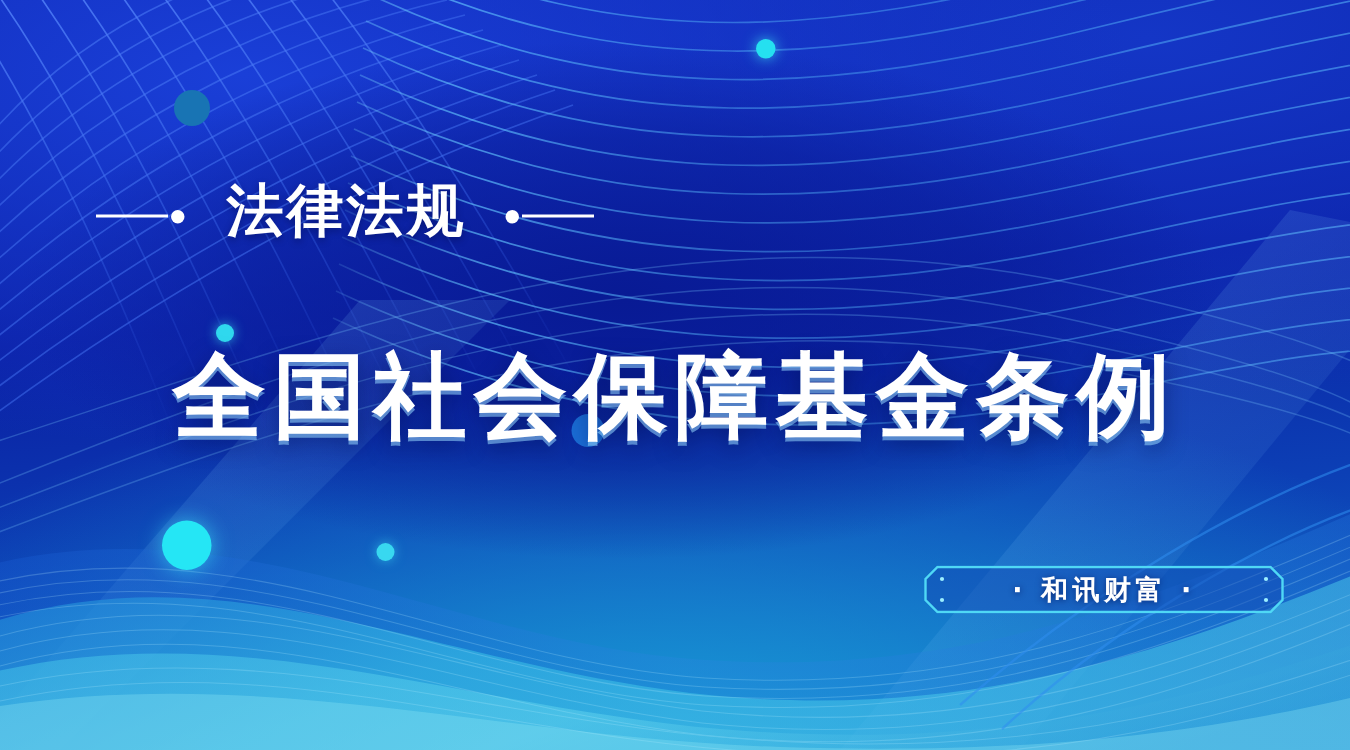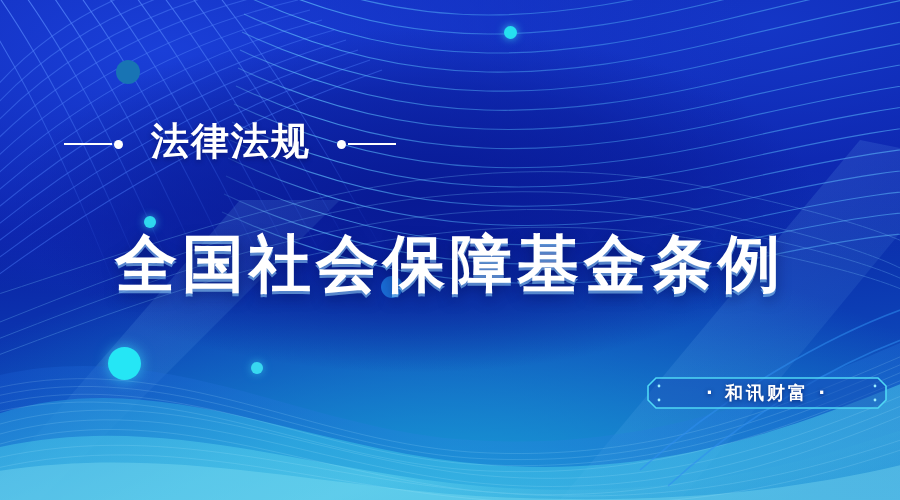--- a/index.html
+++ b/index.html
@@ -98,21 +98,21 @@
     line-height: 1.15;
     white-space: nowrap;
     text-shadow:
       0 3px 0 rgba(150,215,255,0.55),
       0 5px 14px rgba(3,14,80,0.55);
   }
 
   
   .badge {
     position: absolute;
-    left: 647px;
+    left: 616px;
     top: 377px;
     width: 240px;
     height: 32px;
   }
   .badge-frame {
     position: absolute;
     inset: 0;
     width: 240px;
     height: 32px;
   }

